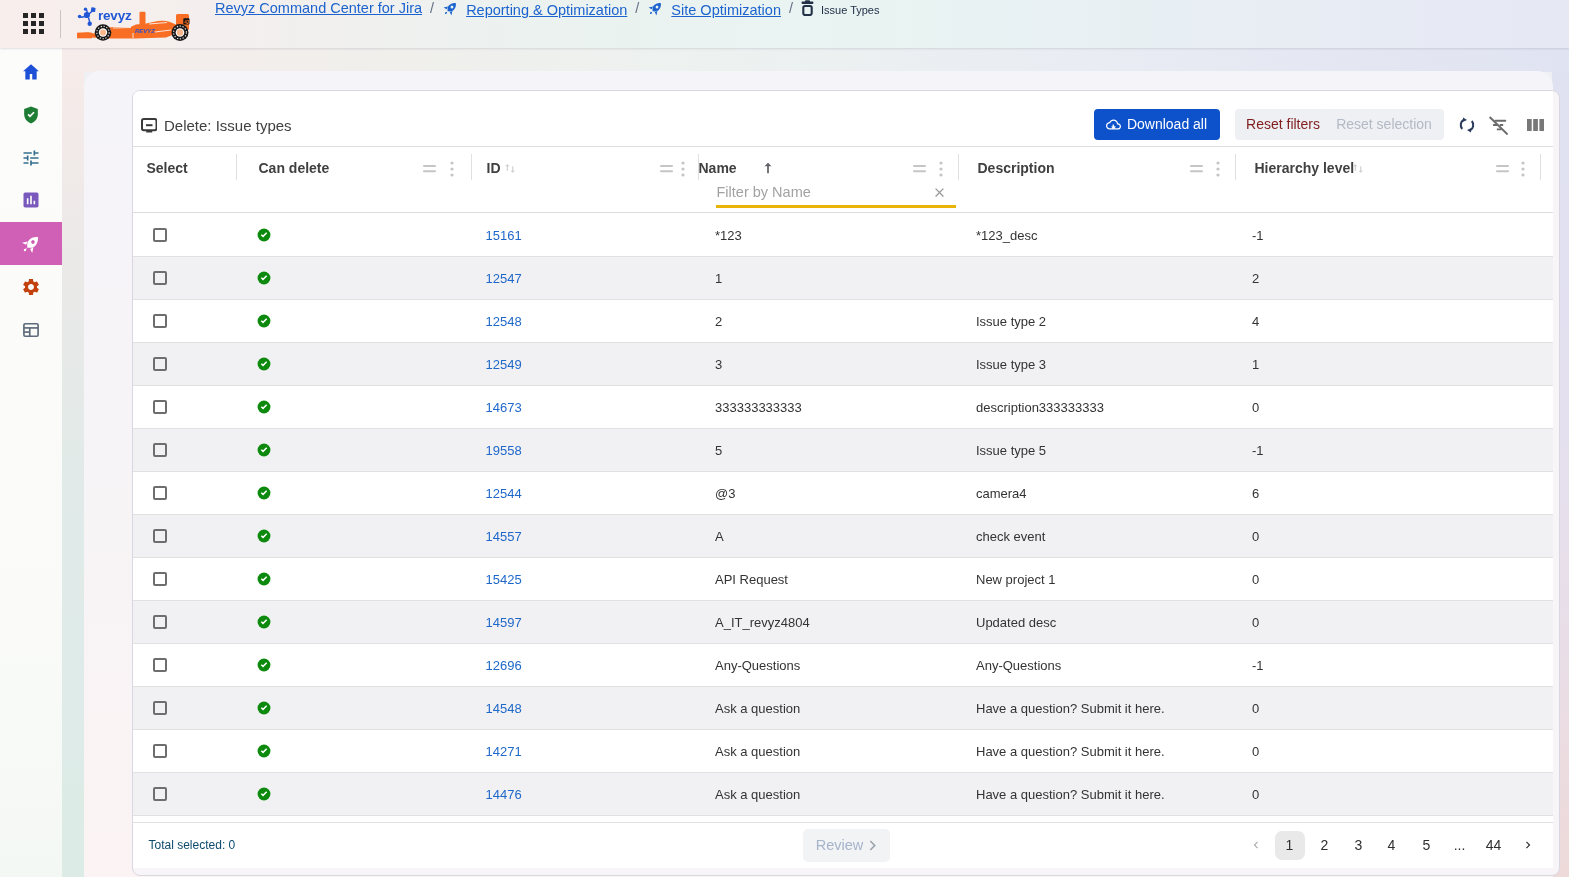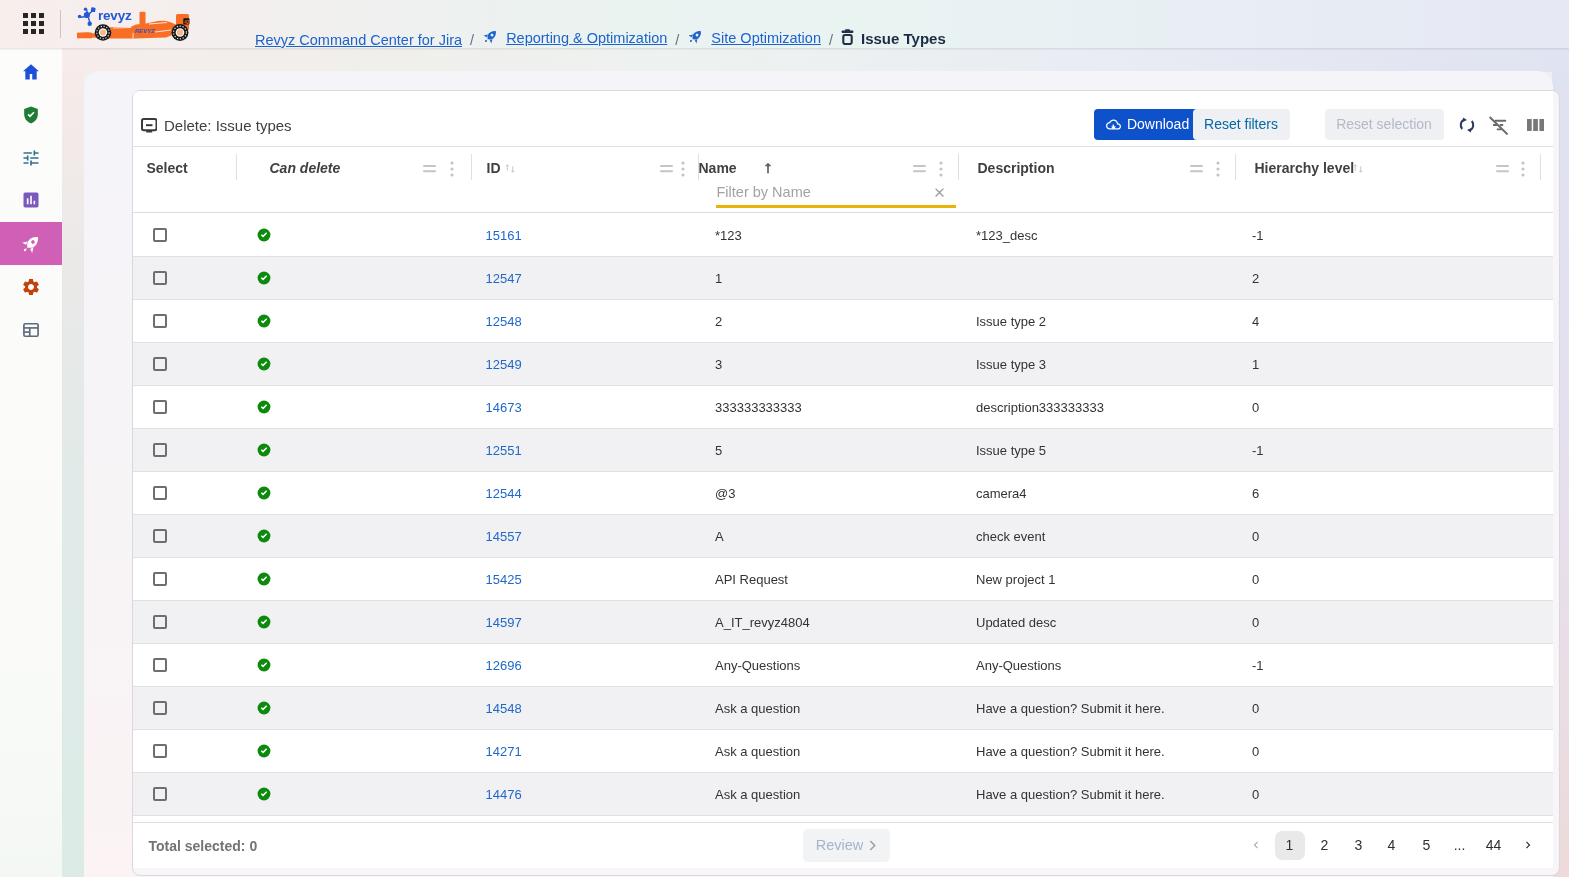--- a/index.html
+++ b/index.html
@@ -15,25 +15,25 @@
 .bg-right { position:absolute; right:0; top:71px; width:17px; bottom:0;
   background:linear-gradient(180deg,#dfe2f1 0%,#e4e0f0 40%,#e9dee8 70%,#eedad9 100%); }
 
 
 .navbar { position:absolute; left:0; top:0; width:1569px; height:48px;
   background:linear-gradient(90deg,#f8eeec 0%,#f3efee 15%,#ebf2f0 35%,#e9f4f2 55%,#e8eef4 78%,#e6e8f4 100%);
   box-shadow:0 1px 2px rgba(90,90,110,0.18); z-index:30; }
 .gridicon { position:absolute; left:23px; top:13px; }
 .navdiv { position:absolute; left:60px; top:10px; width:1px; height:28px; background:#c9c5c6; }
 .logo { position:absolute; left:77px; top:4px; }
-.crumbs { position:absolute; left:215px; top:0; height:48px; display:flex; align-items:flex-end; font-size:14.5px; color:#626f86;margin-left:40px; }
+.crumbs { position:absolute; left:215px; top:0; height:48px; display:flex; align-items:flex-start; font-size:14.5px; color:#626f86; }
 .crumbs a { color:#1c63ce; text-decoration:underline; }
 .crumbs .sep { margin:0 8px; color:#626f86; }
 .crumbs .ic { margin-right:7px; display:inline-block; vertical-align:middle; }
-.crumbs .cur { color:#1d2b45; font-weight:bold; font-size:15px; }
+.crumbs .cur { color:#1d2b45; font-weight:normal; font-size:11px; }
 .crumb-item { display:flex; align-items:center; }
 
 
 .sidebar { position:absolute; left:0; top:48px; width:62px; bottom:0;
   background:linear-gradient(180deg,#fcfcfb 0%,#fafbf9 70%,#f4f8f5 100%); z-index:20; }
 .sicon { position:absolute; left:0; width:62px; display:flex; justify-content:center; }
 .active-block { position:absolute; left:0; top:174px; width:62px; height:43px; background:#d060b5; display:flex; align-items:center; justify-content:center; }
 
 
 .container { position:absolute; left:84px; top:71px; width:1469px; bottom:0;
@@ -43,21 +43,21 @@
 .card { position:absolute; left:19.5px; top:18.5px; width:1428px; height:786px;
   background:#f8f5f8; border:1px solid #d9d7e2; border-radius:8px; overflow:hidden;margin-left:28px; }
 .white-area { position:absolute; left:0px; top:0px; width:1420px; height:777px; background:#fff; }
 
 
 .titlebar { position:absolute; left:0; top:0; width:1420px; height:56px; background:#fff; border-bottom:1px solid #e0e0e0; }
 .title-ic { position:absolute; left:8px; top:27px; }
 .title-tx { position:absolute; left:31.5px; top:26px; font-size:15px; color:#404040; }
 .btn { position:absolute; top:18px; height:31px; border-radius:4px; font-size:14px; display:flex; align-items:center; justify-content:center; }
 .btn-dl { left:961px; width:126px; background:#0d51cb; color:#fff; gap:6px; }
-.btn-rf { left:1060px; width:97px; background:#eef0f3; color:#0369a1; }
+.btn-rf { left:1102px; width:97px; background:#eef0f3; color:#7f1d1d; }
 .btn-rs { left:1192px; width:119px; background:#eef0f3; color:#b3bac5; }
 .tbicon { position:absolute; top:24px; }
 
 
 .thead { position:absolute; left:0; top:56px; width:1420px; height:66px; background:#fff; border-bottom:1px solid #dcdcdc; }
 .hsep { position:absolute; top:7px; height:26px; width:1px; background:#e0e0e0; }
 .htitle { position:absolute; top:13px; font-size:14px; font-weight:bold; color:#404040; }
 .heq { position:absolute; top:18px; }
 .hdots { position:absolute; top:13px; }
 .filter-wrap { position:absolute; left:583px; top:31px; width:240px; height:30px; border-bottom:3px solid #eab308; }
@@ -71,21 +71,21 @@
 .tr > * { position:absolute; top:50%; transform:translateY(-50%); text-decoration:none; font-style:normal; font-weight:normal; }
 .cb { left:20px; width:14px; height:14px; border:2px solid #6e6e6e; border-radius:2px; background:transparent; }
 .ok { left:124.5px; width:14px; height:14px; }
 .tr a { left:353px; color:#1f68c9; }
 .nm { left:582.5px; }
 .ds { left:843.5px; }
 .hl { left:1119.5px; }
 
 
 .tfoot { position:absolute; left:0; top:731px; width:1420px; height:46px; background:#fff; border-top:1px solid #e0e0e0; }
-.total { position:absolute; left:16px; top:15px; font-size:14px; font-weight:bold; color:#737373; }
+.total { position:absolute; left:16px; top:15px; font-size:12px; font-weight:normal; color:#0c4a6e; }
 .review { position:absolute; left:670px; top:6px; width:87px; height:33px; background:#f2f3f5; border-radius:5px;
   color:#a5b3cb; font-size:14.5px; display:flex; align-items:center; justify-content:center; gap:6px; }
 .pgn { position:absolute; top:0; height:46px; font-size:14px; color:#2f2f2f; }
 .pg { position:absolute; top:8px; width:30px; height:29px; display:flex; align-items:center; justify-content:center; }
 .pg1 { background:#e9e9e9; border-radius:7px; }
 </style>
 </head>
 <body>
 <div class="bg-top"></div>
 <div class="bg-left"></div>
@@ -263,21 +263,21 @@
             <rect x="0" y="0" width="4.7" height="12"></rect>
             <rect x="6.2" y="0" width="4.7" height="12"></rect>
             <rect x="12.4" y="0" width="4.6" height="12"></rect>
           </g>
         </svg>
   </div>
 
   <div class="thead">
     <span class="htitle" style="left:14px;">Select</span>
     <div class="hsep" style="left:103px;"></div>
-    <span class="htitle" style="left:137px;font-style:italic;">Can delete</span>
+    <span class="htitle" style="left:126px;">Can delete</span>
     <svg class="heq" style="left:290px;" width="13" height="8" viewBox="0 0 13 8">
           <g fill="#c5c5c5">
             <rect width="13" height="2" rx="1"></rect>
             <rect y="5.3" width="13" height="2" rx="1"></rect>
           </g>
         </svg>
     <svg class="hdots" style="left:317px;" width="4" height="18" viewBox="0 0 4 18">
           <g fill="#c5c5c5">
             <circle cx="2" cy="3" r="1.6"></circle>
             <circle cx="2" cy="9" r="1.6"></circle>
@@ -417,21 +417,21 @@
           <b class="nm">333333333333</b>
           <s class="ds">description333333333</s>
           <u class="hl">0</u>
         </div>
     <div class="tr">
           <span class="cb"></span>
           <svg class="ok" viewBox="0 0 24 24" width="14" height="14">
             <circle cx="12" cy="12" r="11" fill="#0d8a0d"></circle>
             <path d="M10.4 16.2l-3.9-3.9 1.8-1.8 2.1 2.1 5.3-5.3 1.8 1.8z" fill="#fff"></path>
           </svg>
-          <a href="#">12551</a>
+          <a href="#">19558</a>
           <b class="nm">5</b>
           <s class="ds">Issue type 5</s>
           <u class="hl">-1</u>
         </div>
     <div class="tr">
           <span class="cb"></span>
           <svg class="ok" viewBox="0 0 24 24" width="14" height="14">
             <circle cx="12" cy="12" r="11" fill="#0d8a0d"></circle>
             <path d="M10.4 16.2l-3.9-3.9 1.8-1.8 2.1 2.1 5.3-5.3 1.8 1.8z" fill="#fff"></path>
           </svg>

